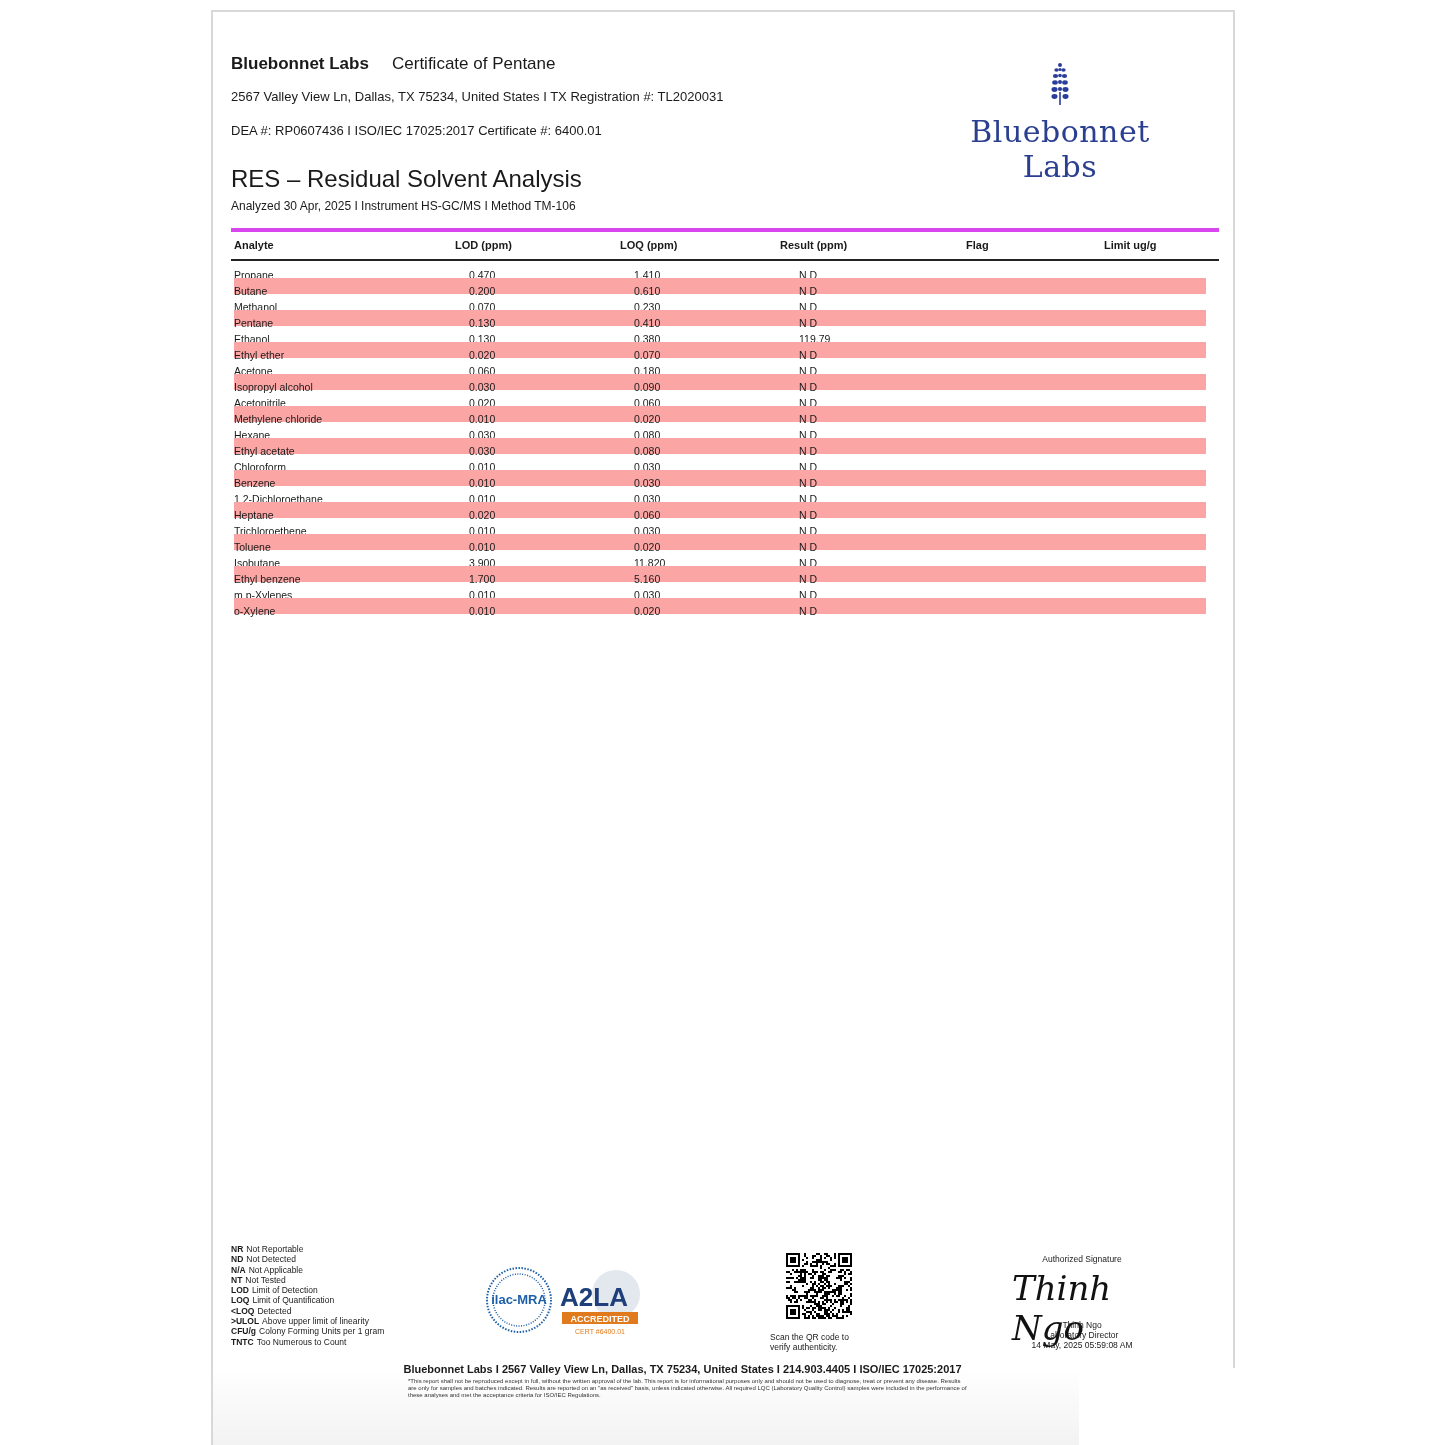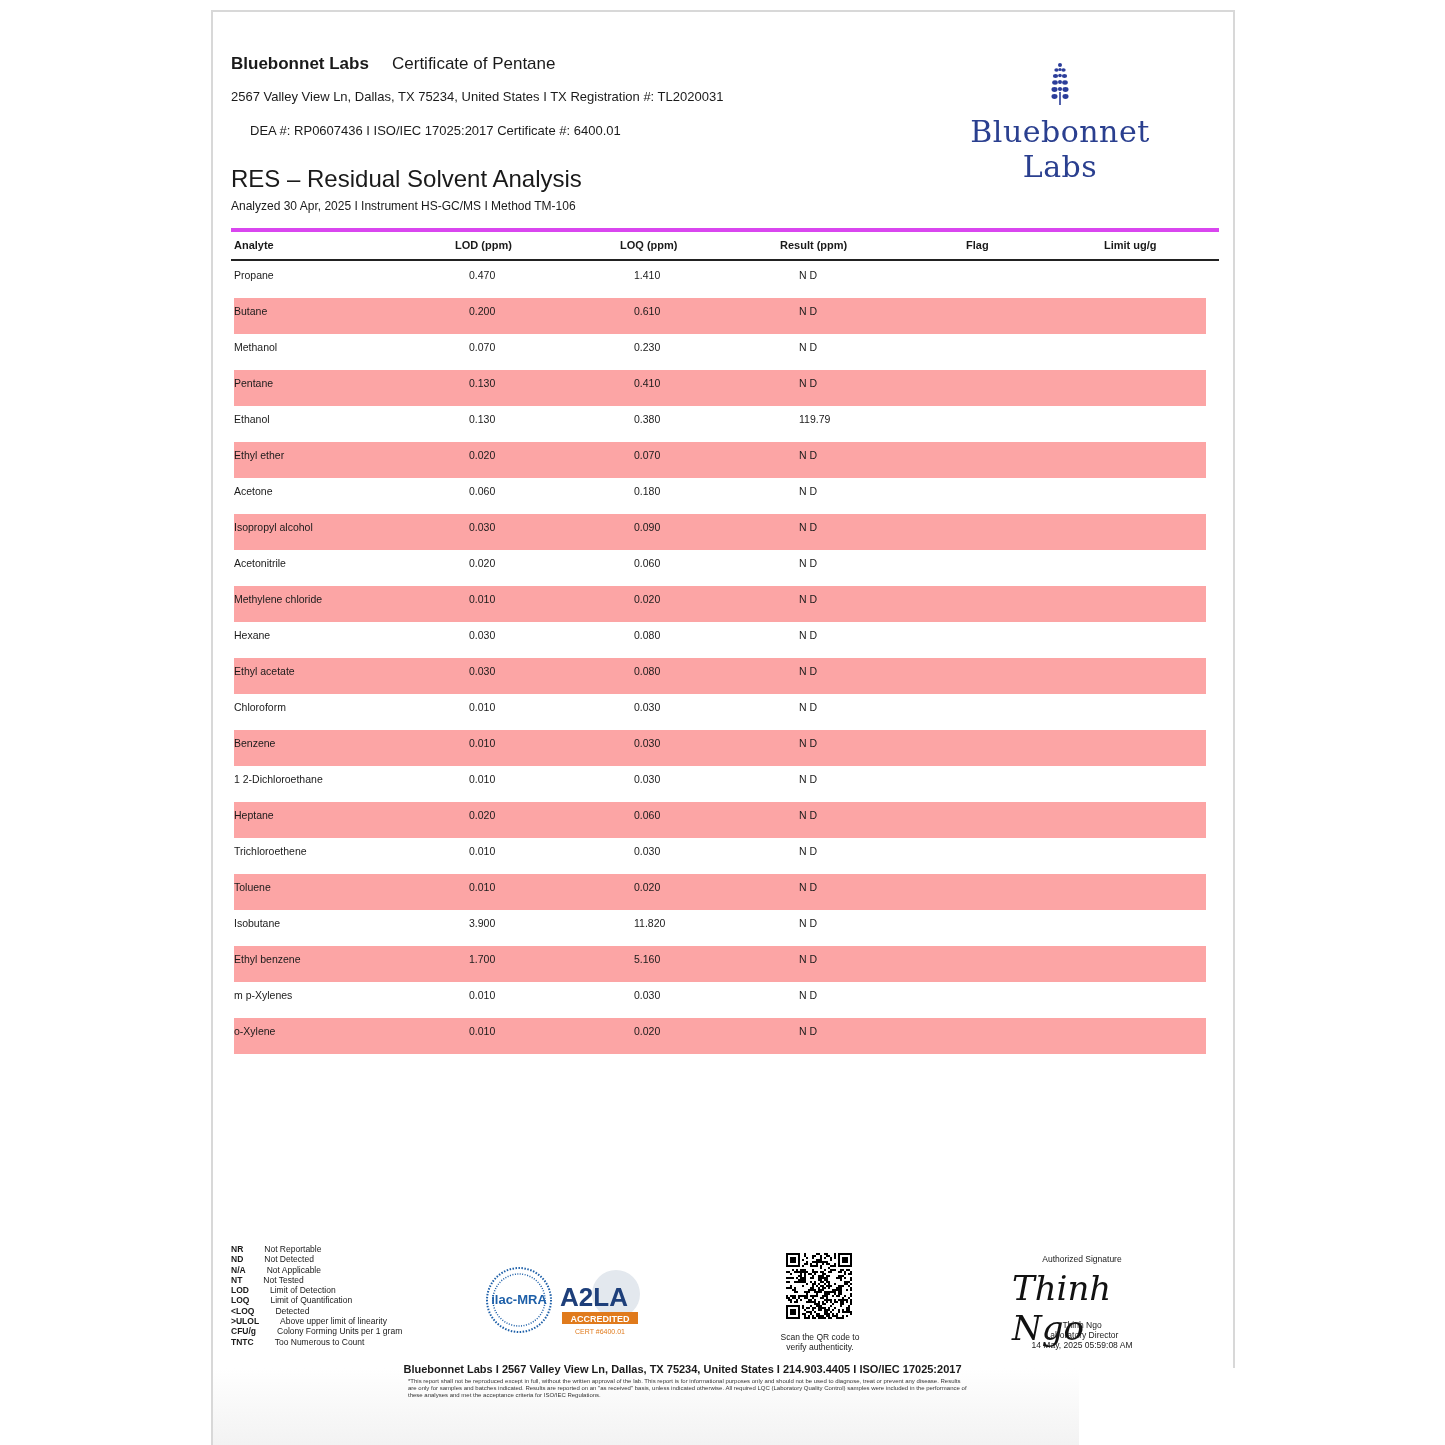--- a/index.html
+++ b/index.html
@@ -4,51 +4,51 @@
   <style>
     html, body { margin: 0; padding: 0; background: #ffffff; }
     body { width: 1445px; height: 1445px; position: relative; overflow: hidden; font-family: "Liberation Sans", sans-serif; color: #1a1a1a; }
     .page-frame { position: absolute; left: 211px; top: 10px; width: 1024px; height: 1440px; border-top: 2px solid #d8d8d8; border-left: 2px solid #d8d8d8; border-right: 2px solid #d8d8d8; box-sizing: border-box; background: #fff; }
     .fade { position: absolute; left: 213px; top: 1368px; width: 866px; height: 80px; background: linear-gradient(to bottom, rgba(255,255,255,0) 0%, #f2f2f2 100%); }
     .right-gap { position: absolute; left: 1079px; top: 1368px; width: 160px; height: 80px; background: #fff; }
 
     .lab-name { position: absolute; left: 231px; top: 54px; font-size: 17px; font-weight: bold; }
     .doc-type { position: absolute; left: 392px; top: 54px; font-size: 17px; }
     .addr { position: absolute; left: 231px; top: 89px; font-size: 13px; text-align: right; }
-    .dea { position: absolute; left: 231px; top: 123px; font-size: 13px; margin-left: 19px; }
+    .dea { position: absolute; left: 231px; top: 123px; font-size: 13px; }
 
     .logo { position: absolute; left: 940px; top: 62px; width: 240px; height: 95px; text-align: center; }
     .logo-icon { display: block; margin: 0 auto; width: 26px; height: 44px; }
     .logo-text { position: absolute; left: 0; top: 52px; width: 240px; font-family: "DejaVu Serif", serif; font-size: 30px; color: #2a3f8f; letter-spacing: 0.5px; }
 
     .section-title { position: absolute; left: 231px; top: 165px; font-size: 24px; }
     .section-sub { position: absolute; left: 231px; top: 199px; font-size: 12px; }
 
     .table { position: absolute; left: 231px; top: 228px; width: 988px; }
     .thead { height: 27px; border-top: 4px solid #d946ef; border-bottom: 2px solid #222; position: relative; font-size: 11px; font-weight: bold; }
     .th { position: absolute; top: 7px; }
     .rows { position: relative; margin-top: 1px; }
-    .row { position: relative; height: 36px; width: 972px; left: 3px; font-size: 10.5px; }
+    .row { position: relative; height: 16px; width: 972px; left: 3px; font-size: 10.5px; }
     .row.alt { background: #fca5a5; }
     .cell { position: absolute; top: 7px; }
     .c-analyte { left: 0; }
     .c-lod { left: 235px; }
     .c-loq { left: 400px; }
     .c-res { left: 565px; }
     .c-flag { left: 735px; }
     .c-limit { left: 870px; }
 
     .legend { position: absolute; left: 231px; top: 1244px; font-size: 8.5px; line-height: 10.3px; }
-    .legend .k { font-weight: bold; display: inline-block; margin-right: 21px; }
+    .legend .k { font-weight: bold; display: inline-block; margin-right: 3px; }
 
     .ilac { position: absolute; left: 485px; top: 1266px; width: 68px; height: 68px; }
     .a2la { position: absolute; left: 558px; top: 1266px; width: 84px; height: 72px; }
 
     .qr { position: absolute; left: 786px; top: 1253px; width: 66px; height: 66px; }
-    .qr-text { position: absolute; left: 770px; top: 1332px; width: 100px; text-align: center; font-size: 8.5px; line-height: 10px; }
+    .qr-text { position: absolute; left: 770px; top: 1332px; width: 100px; text-align: left; font-size: 8.5px; line-height: 10px; }
 
     .sig-label { position: absolute; left: 1030px; top: 1254px; width: 104px; text-align: center; font-size: 8.5px; }
     .sig { position: absolute; left: 1012px; top: 1268px; width: 170px; font-family: "DejaVu Serif", serif; font-style: italic; font-size: 34px; color: #111; }
     .sig-name { position: absolute; left: 1020px; top: 1320px; width: 124px; text-align: center; font-size: 8.5px; line-height: 10px; }
 
     .footer { position: absolute; left: 300px; top: 1363px; width: 765px; text-align: center; font-size: 11px; font-weight: bold; }
     .disclaimer { position: absolute; left: 408px; top: 1378px; width: 560px; font-size: 6px; line-height: 7px; color: #333; }
   </style>
 </head>
 <body>

